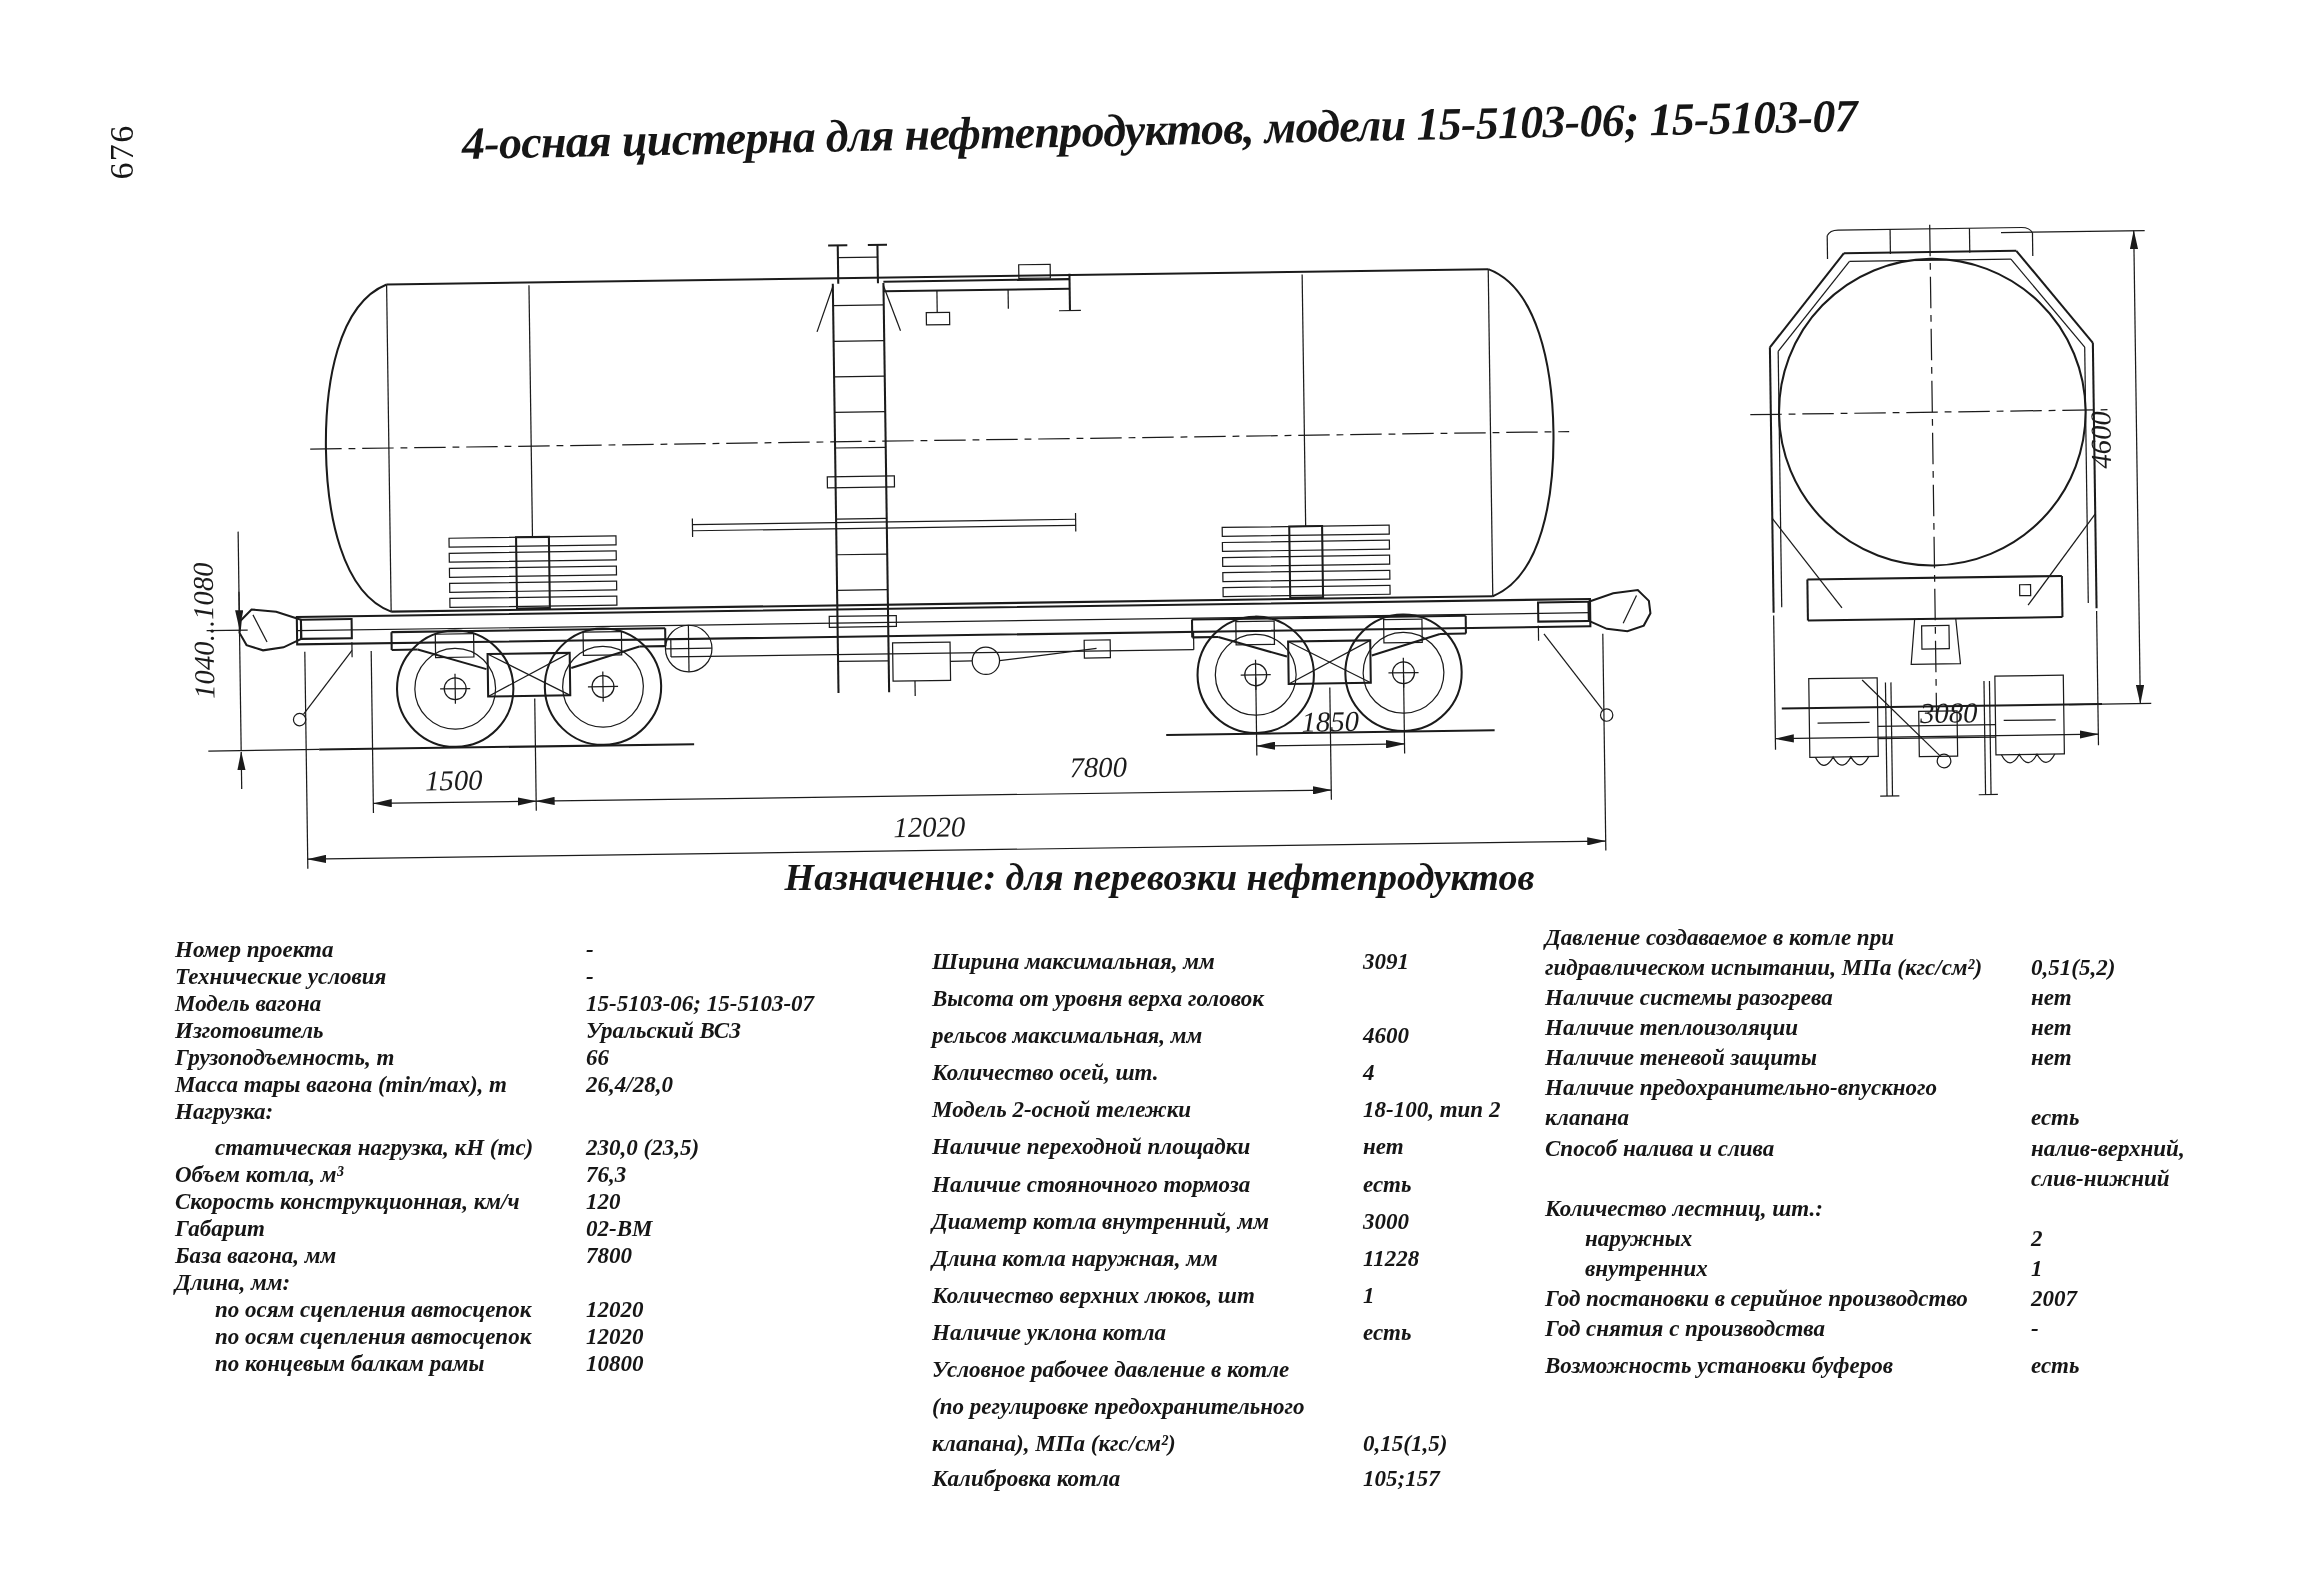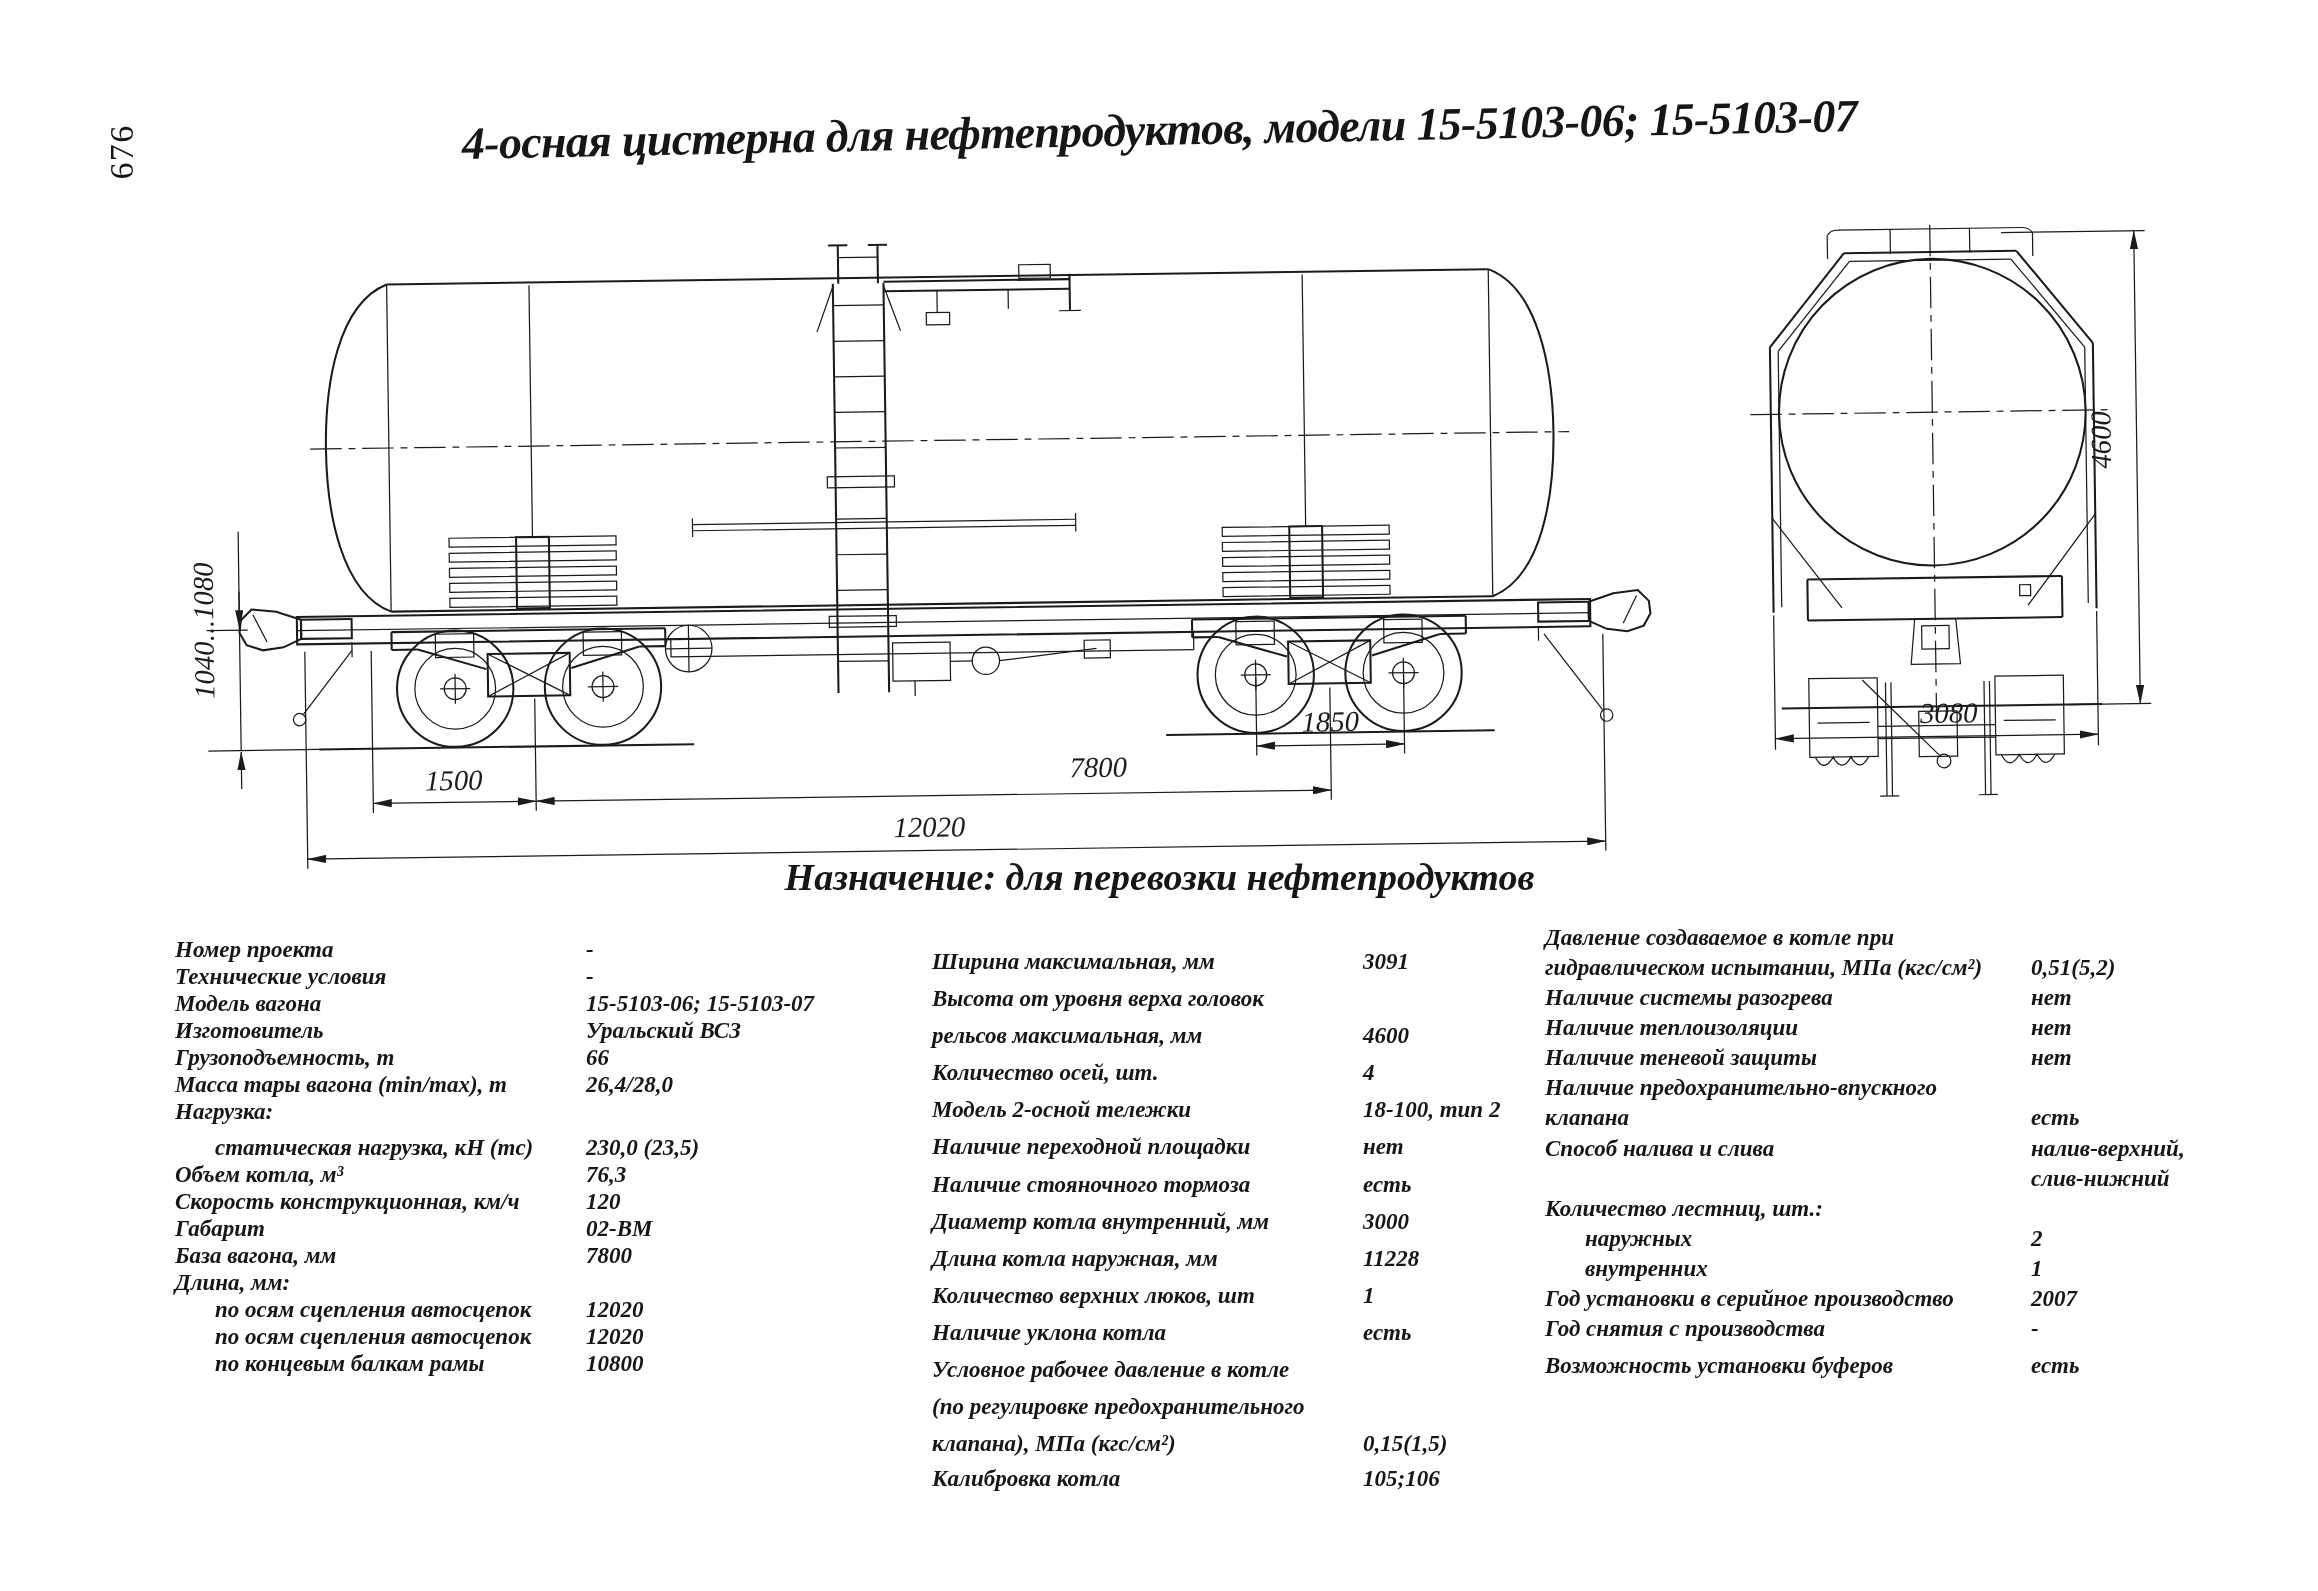--- a/index.html
+++ b/index.html
@@ -328,34 +328,34 @@
       <div class="spec-row"><span class="spec-label">Модель 2-осной тележки</span><span class="spec-value">18-100, тип 2</span></div>
       <div class="spec-row"><span class="spec-label">Наличие переходной площадки</span><span class="spec-value">нет</span></div>
       <div class="spec-row"><span class="spec-label">Наличие стояночного тормоза</span><span class="spec-value">есть</span></div>
       <div class="spec-row"><span class="spec-label">Диаметр котла внутренний, мм</span><span class="spec-value">3000</span></div>
       <div class="spec-row"><span class="spec-label">Длина котла наружная, мм</span><span class="spec-value">11228</span></div>
       <div class="spec-row"><span class="spec-label">Количество верхних люков, шт</span><span class="spec-value">1</span></div>
       <div class="spec-row"><span class="spec-label">Наличие уклона котла</span><span class="spec-value">есть</span></div>
       <div class="spec-row"><span class="spec-label">Условное рабочее давление в котле</span><span class="spec-value"></span></div>
       <div class="spec-row"><span class="spec-label">(по регулировке предохранительного</span><span class="spec-value"></span></div>
       <div class="spec-row"><span class="spec-label">клапана), МПа (кгс/см²)</span><span class="spec-value">0,15(1,5)</span></div>
-      <div class="spec-row"><span class="spec-label">Калибровка котла</span><span class="spec-value">105;106</span></div>
+      <div class="spec-row"><span class="spec-label">Калибровка котла</span><span class="spec-value">105;157</span></div>
     </div>
   <div class="spec col-3">
       <div class="spec-row"><span class="spec-label">Давление создаваемое в котле при</span><span class="spec-value"></span></div>
       <div class="spec-row"><span class="spec-label">гидравлическом испытании, МПа (кгс/см²)</span><span class="spec-value">0,51(5,2)</span></div>
       <div class="spec-row"><span class="spec-label">Наличие системы разогрева</span><span class="spec-value">нет</span></div>
       <div class="spec-row"><span class="spec-label">Наличие теплоизоляции</span><span class="spec-value">нет</span></div>
       <div class="spec-row"><span class="spec-label">Наличие теневой защиты</span><span class="spec-value">нет</span></div>
       <div class="spec-row"><span class="spec-label">Наличие предохранительно-впускного</span><span class="spec-value"></span></div>
       <div class="spec-row"><span class="spec-label">клапана</span><span class="spec-value">есть</span></div>
       <div class="spec-row"><span class="spec-label">Способ налива и слива</span><span class="spec-value">налив-верхний,</span></div>
       <div class="spec-row"><span class="spec-label"></span><span class="spec-value">слив-нижний</span></div>
       <div class="spec-row"><span class="spec-label">Количество лестниц, шт.:</span><span class="spec-value"></span></div>
       <div class="spec-row indent"><span class="spec-label">наружных</span><span class="spec-value">2</span></div>
       <div class="spec-row indent"><span class="spec-label">внутренних</span><span class="spec-value">1</span></div>
-      <div class="spec-row"><span class="spec-label">Год установки в серийное производство</span><span class="spec-value">2007</span></div>
+      <div class="spec-row"><span class="spec-label">Год постановки в серийное производство</span><span class="spec-value">2007</span></div>
       <div class="spec-row"><span class="spec-label">Год снятия с производства</span><span class="spec-value">-</span></div>
       <div class="spec-row"><span class="spec-label">Возможность установки буферов</span><span class="spec-value">есть</span></div>
     </div>
 
 </div>
 
 
 </body></html>

